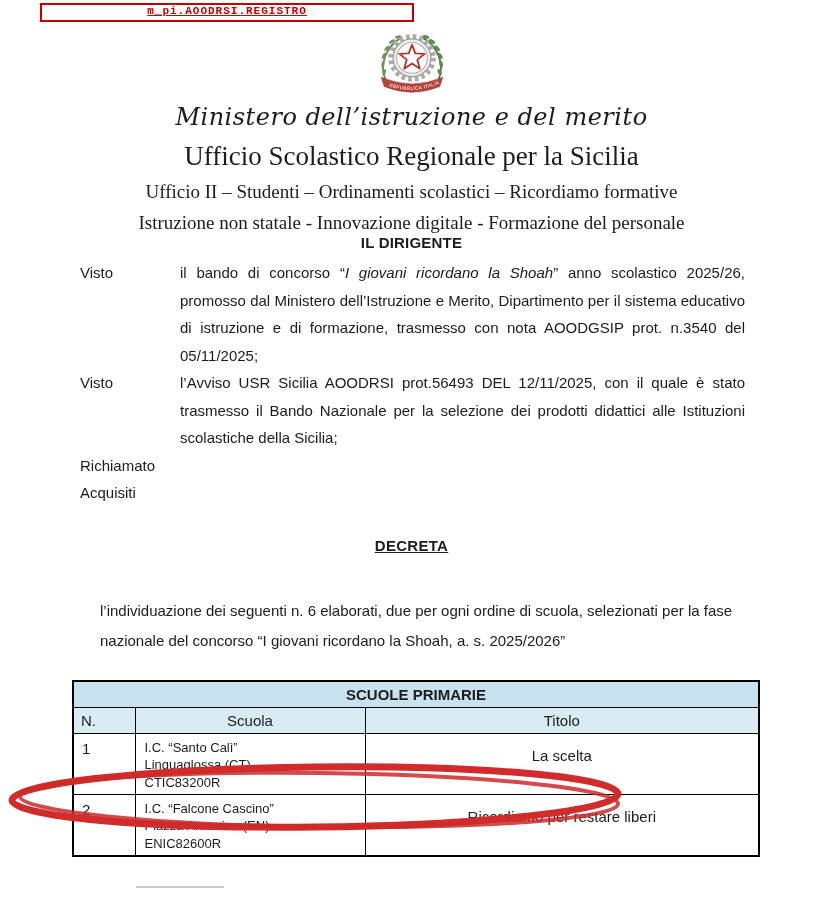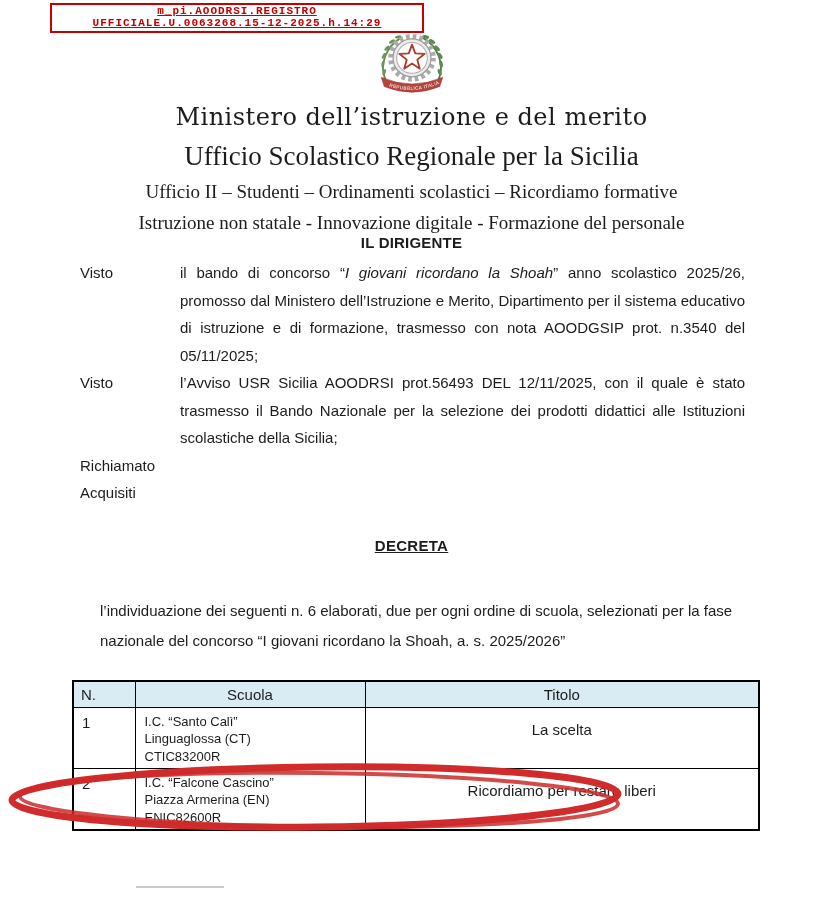--- a/index.html
+++ b/index.html
@@ -10,21 +10,21 @@
     margin: 0 auto;
     background: #ffffff;
     overflow: hidden;
     font-family: "Liberation Sans", sans-serif;
     color: #1c1c1c;
   }
 
   
   .stamp {
     position: absolute;
-    left: 50px; top: 3px;
+    left: 40px; top: 3px;
     width: 370px;
     border: 2px solid #c40000;
     padding: 1px 0 2px 0;
     text-align: center;
     font-family: "Liberation Mono", monospace;
     font-weight: bold;
     font-size: 11px;
     line-height: 11.5px;
     color: #c40000;
     letter-spacing: 1px;
@@ -38,20 +38,21 @@
     position: absolute;
     left: 370px; top: 26px;
     width: 84px; height: 72px;
     z-index: 2;
   }
 
   
   .header { padding-top: 101px; text-align: center; }
   .ministry {
     font-family: "DejaVu Serif", serif;
+    font-style: italic;
     font-size: 24px;
     letter-spacing: 0.5px;
     line-height: 32px;
   }
   .office1 { font-family: "Liberation Serif", serif; font-size: 27px; margin-top: 8px; }
   .office2 { font-family: "Liberation Serif", serif; font-size: 19px; margin-top: 9px; }
   .office3 { font-family: "Liberation Serif", serif; font-size: 19px; margin-top: 9px; }
   .role    { font-size: 15px; font-weight: bold; letter-spacing: 0.2px; }
 
   
@@ -153,21 +154,20 @@
     background: #c9c9c9;
   }
 </style>
 </head>
 <body>
 
 <div class="page">
 
   <div class="stamp">
     <div class="sline">m_pi.AOODRSI.REGISTRO</div>
-    <div class="sline">UFFICIALE.U.0063268.15-12-2025.h.14:29</div>
   </div>
 
   <svg class="emblem" viewBox="0 0 82 70">
 
     <path d="M15,52 C9,38 15,20 31,11" fill="none" stroke="#5f8a50" stroke-width="1.8"></path>
     <ellipse cx="14" cy="45" rx="3.2" ry="1.4" fill="#6d9460" transform="rotate(-70 14 45)"></ellipse>
     <ellipse cx="12.6" cy="37" rx="3.2" ry="1.4" fill="#6d9460" transform="rotate(-80 12.6 37)"></ellipse>
     <ellipse cx="13.5" cy="29" rx="3.2" ry="1.4" fill="#6d9460" transform="rotate(-60 13.5 29)"></ellipse>
     <ellipse cx="16.5" cy="21.5" rx="3.2" ry="1.4" fill="#6d9460" transform="rotate(-45 16.5 21.5)"></ellipse>
     <ellipse cx="21.5" cy="15" rx="3.2" ry="1.4" fill="#6d9460" transform="rotate(-30 21.5 15)"></ellipse>
@@ -222,20 +222,23 @@
   <div class="decreta">DECRETA</div>
   <div class="decree-body">l’individuazione dei seguenti n. 6 elaborati, due per ogni ordine di scuola, selezionati per la fase nazionale del concorso “I giovani ricordano la Shoah, a. s. 2025/2026”</div>
 
   <table class="results">
     <colgroup>
         <col class="c-n">
         <col class="c-school">
         <col class="c-title">
       </colgroup>
     <thead>
+      <tr class="t-title">
+        <th colspan="3">SCUOLE PRIMARIE</th>
+      </tr>
       <tr class="t-head">
         <th class="col-n">N.</th>
         <th>Scuola</th>
         <th>Titolo</th>
       </tr>
     </thead>
     <tbody>
         <tr>
           <td class="n">1</td>
           <td class="school">

